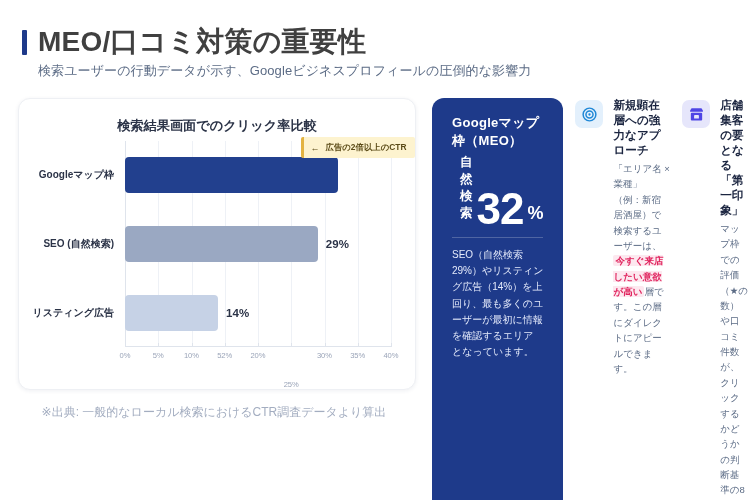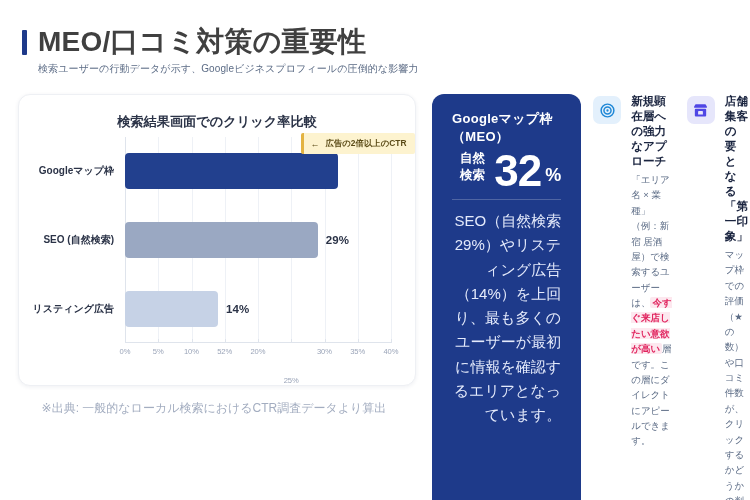--- a/index.html
+++ b/index.html
@@ -10,21 +10,21 @@
     color: #1f2937;
     overflow: hidden;
   }
   .page { position: relative; width: 750px; height: 500px; box-sizing: border-box; padding: 28px 18px 10px 18px; }
 
   
   .header { display: flex; flex-direction: column; gap: 6px; padding-left: 4px; }
   .title-row { display: flex; align-items: center; gap: 11px; }
   .accent-bar { width: 5px; height: 25px; background: #1e3a8a; border-radius: 1px; flex: none; }
   .page-title { font-size: 28px; font-weight: bold; color: #404040; letter-spacing: .2px; line-height: 1; }
-  .page-sub { font-size: 10px; color: #5b6b85; padding-left: 16px; letter-spacing: .1px; }
+  .page-sub { font-size: 13px; color: #5b6b85; padding-left: 16px; letter-spacing: .1px; }
 
   
   .main { display: flex; gap: 16px; margin-top: 18px; }
   .left-col { width: 398px; flex: none; }
   .right-col { width: 316px; flex: none; display: flex; flex-direction: row; gap: 12px; }
 
   
   .chart-card {
     background: #ffffff; border: 1px solid #eef0f4; border-radius: 12px;
     box-shadow: 0 1px 4px rgba(30,40,80,.07);
@@ -68,21 +68,21 @@
   .stat-card {
     background: #1e3a8a; border-radius: 12px; padding: 16px 20px 18px 20px;
     color: #ffffff; box-sizing: border-box;
   }
   .stat-card-title { font-size: 13px; font-weight: bold; letter-spacing: .3px; }
   .stat-figure { display: flex; align-items: flex-end; gap: 4px; margin: 4px 0 2px 8px; }
   .stat-caption { font-size: 12.5px; font-weight: bold; margin-bottom: 7px; }
   .stat-number { font-size: 44px; font-weight: bold; line-height: .92; letter-spacing: -1px; }
   .stat-unit { font-size: 18px; font-weight: bold; margin-bottom: 5px; }
   .stat-divider { height: 1px; background: rgba(255,255,255,.22); margin: 8px 0 9px 0; }
-  .stat-body { font-size: 15px; line-height: 1.62; color: #e4eafb; text-align: right; }
+  .stat-body { font-size: 10px; line-height: 1.62; color: #e4eafb; }
 
   
   .feature { display: flex; gap: 10px; align-items: flex-start; }
   .feat-icon { width: 28px; height: 28px; border-radius: 7px; flex: none; display: flex; align-items: center; justify-content: center; margin-top: 2px; }
   .feat-icon.blue { background: #e3f0fc; }
   .feat-icon.indigo { background: #e6e6fb; }
   .feat-text { flex: 1; }
   .feat-title { font-size: 11.6px; font-weight: bold; color: #1b2540; margin-bottom: 3px; }
   .feat-body { font-size: 9.5px; line-height: 1.62; color: #5b6b85; }
   .hl { color: #e0245e; background: #fde8ef; font-weight: bold; padding: 0 2px; border-radius: 2px; }

